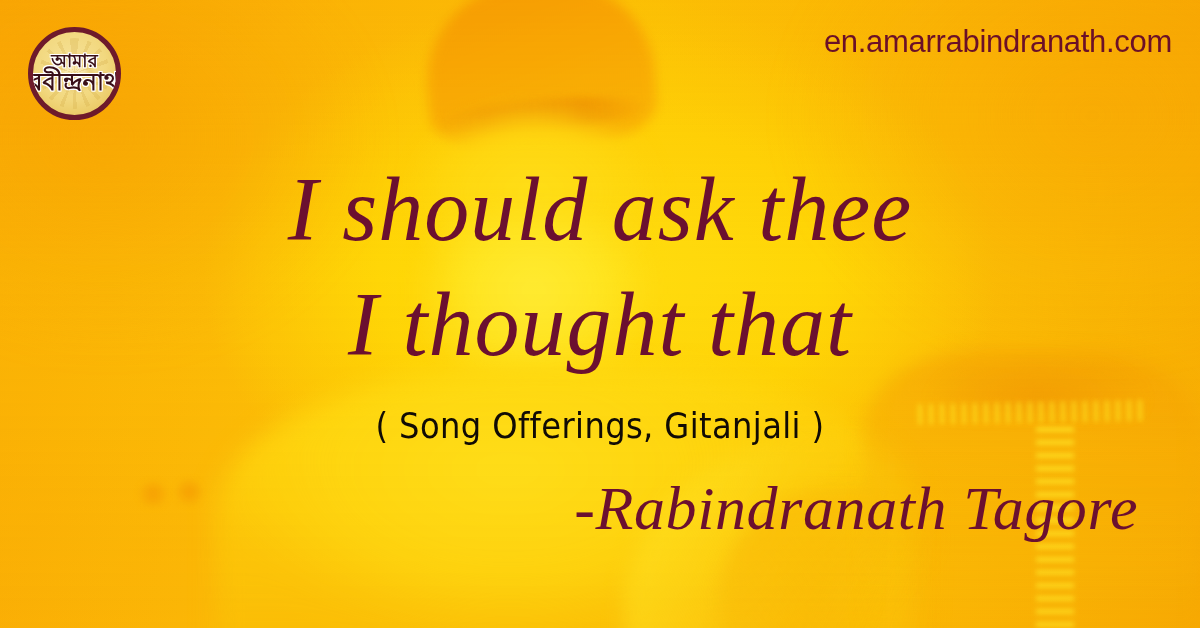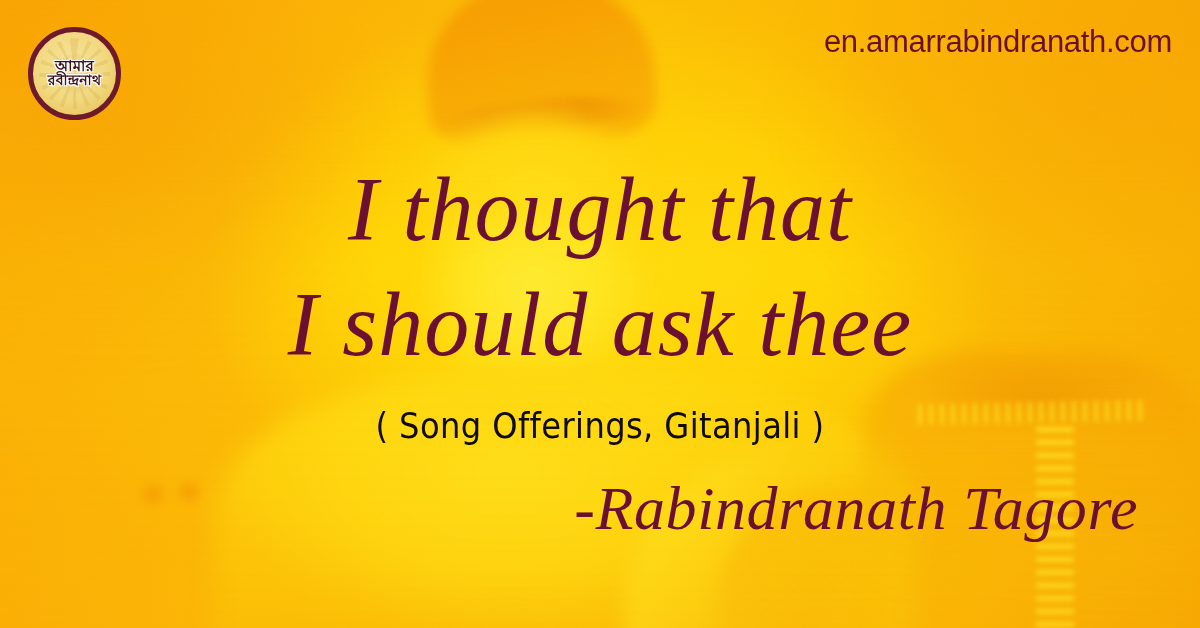--- a/index.html
+++ b/index.html
@@ -183,22 +183,22 @@
     line-height: 1.02;
     color: #3A1018;
     font-family: "Liberation Serif", "DejaVu Serif", serif;
     font-weight: bold;
     letter-spacing: .2px;
     text-shadow:
       -1px -1px 0 #fff,  1px -1px 0 #fff,
       -1px  1px 0 #fff,  1px  1px 0 #fff,
        0   -1.4px 0 #fff, 0 1.4px 0 #fff;
   }
-  .logo-line-1 { font-size: 15px; display: block; }
-  .logo-line-2 { font-size: 14px; display: block; }
+  .logo-line-1 { font-size: 18px; display: block; }
+  .logo-line-2 { font-size: 24px; display: block; }
 
   
   .site-url {
     position: absolute;
     right: 28px; top: 24px;
     font-family: Liberation Sans, sans-serif;
     font-size: 31px;
     font-weight: 400;
     color: #6B1028;
     letter-spacing: -0.3px;
@@ -281,21 +281,21 @@
     <div class="logo-mandala"></div>
     <div class="logo-text">
       <span class="logo-line-1">আমার</span>
       <span class="logo-line-2">রবীন্দ্রনাথ</span>
     </div>
   </div>
 
   <div class="site-url">en.amarrabindranath.com</div>
 
   <div class="quote-block">
+    <div class="quote-line">I should ask thee</div>
     <div class="quote-line">I thought that</div>
-    <div class="quote-line">I should ask thee</div>
   </div>
 
   <div class="source-line">( Song Offerings, Gitanjali )</div>
 
   <div class="author-line">-Rabindranath Tagore</div>
 
 </div>
 
 </body></html>

